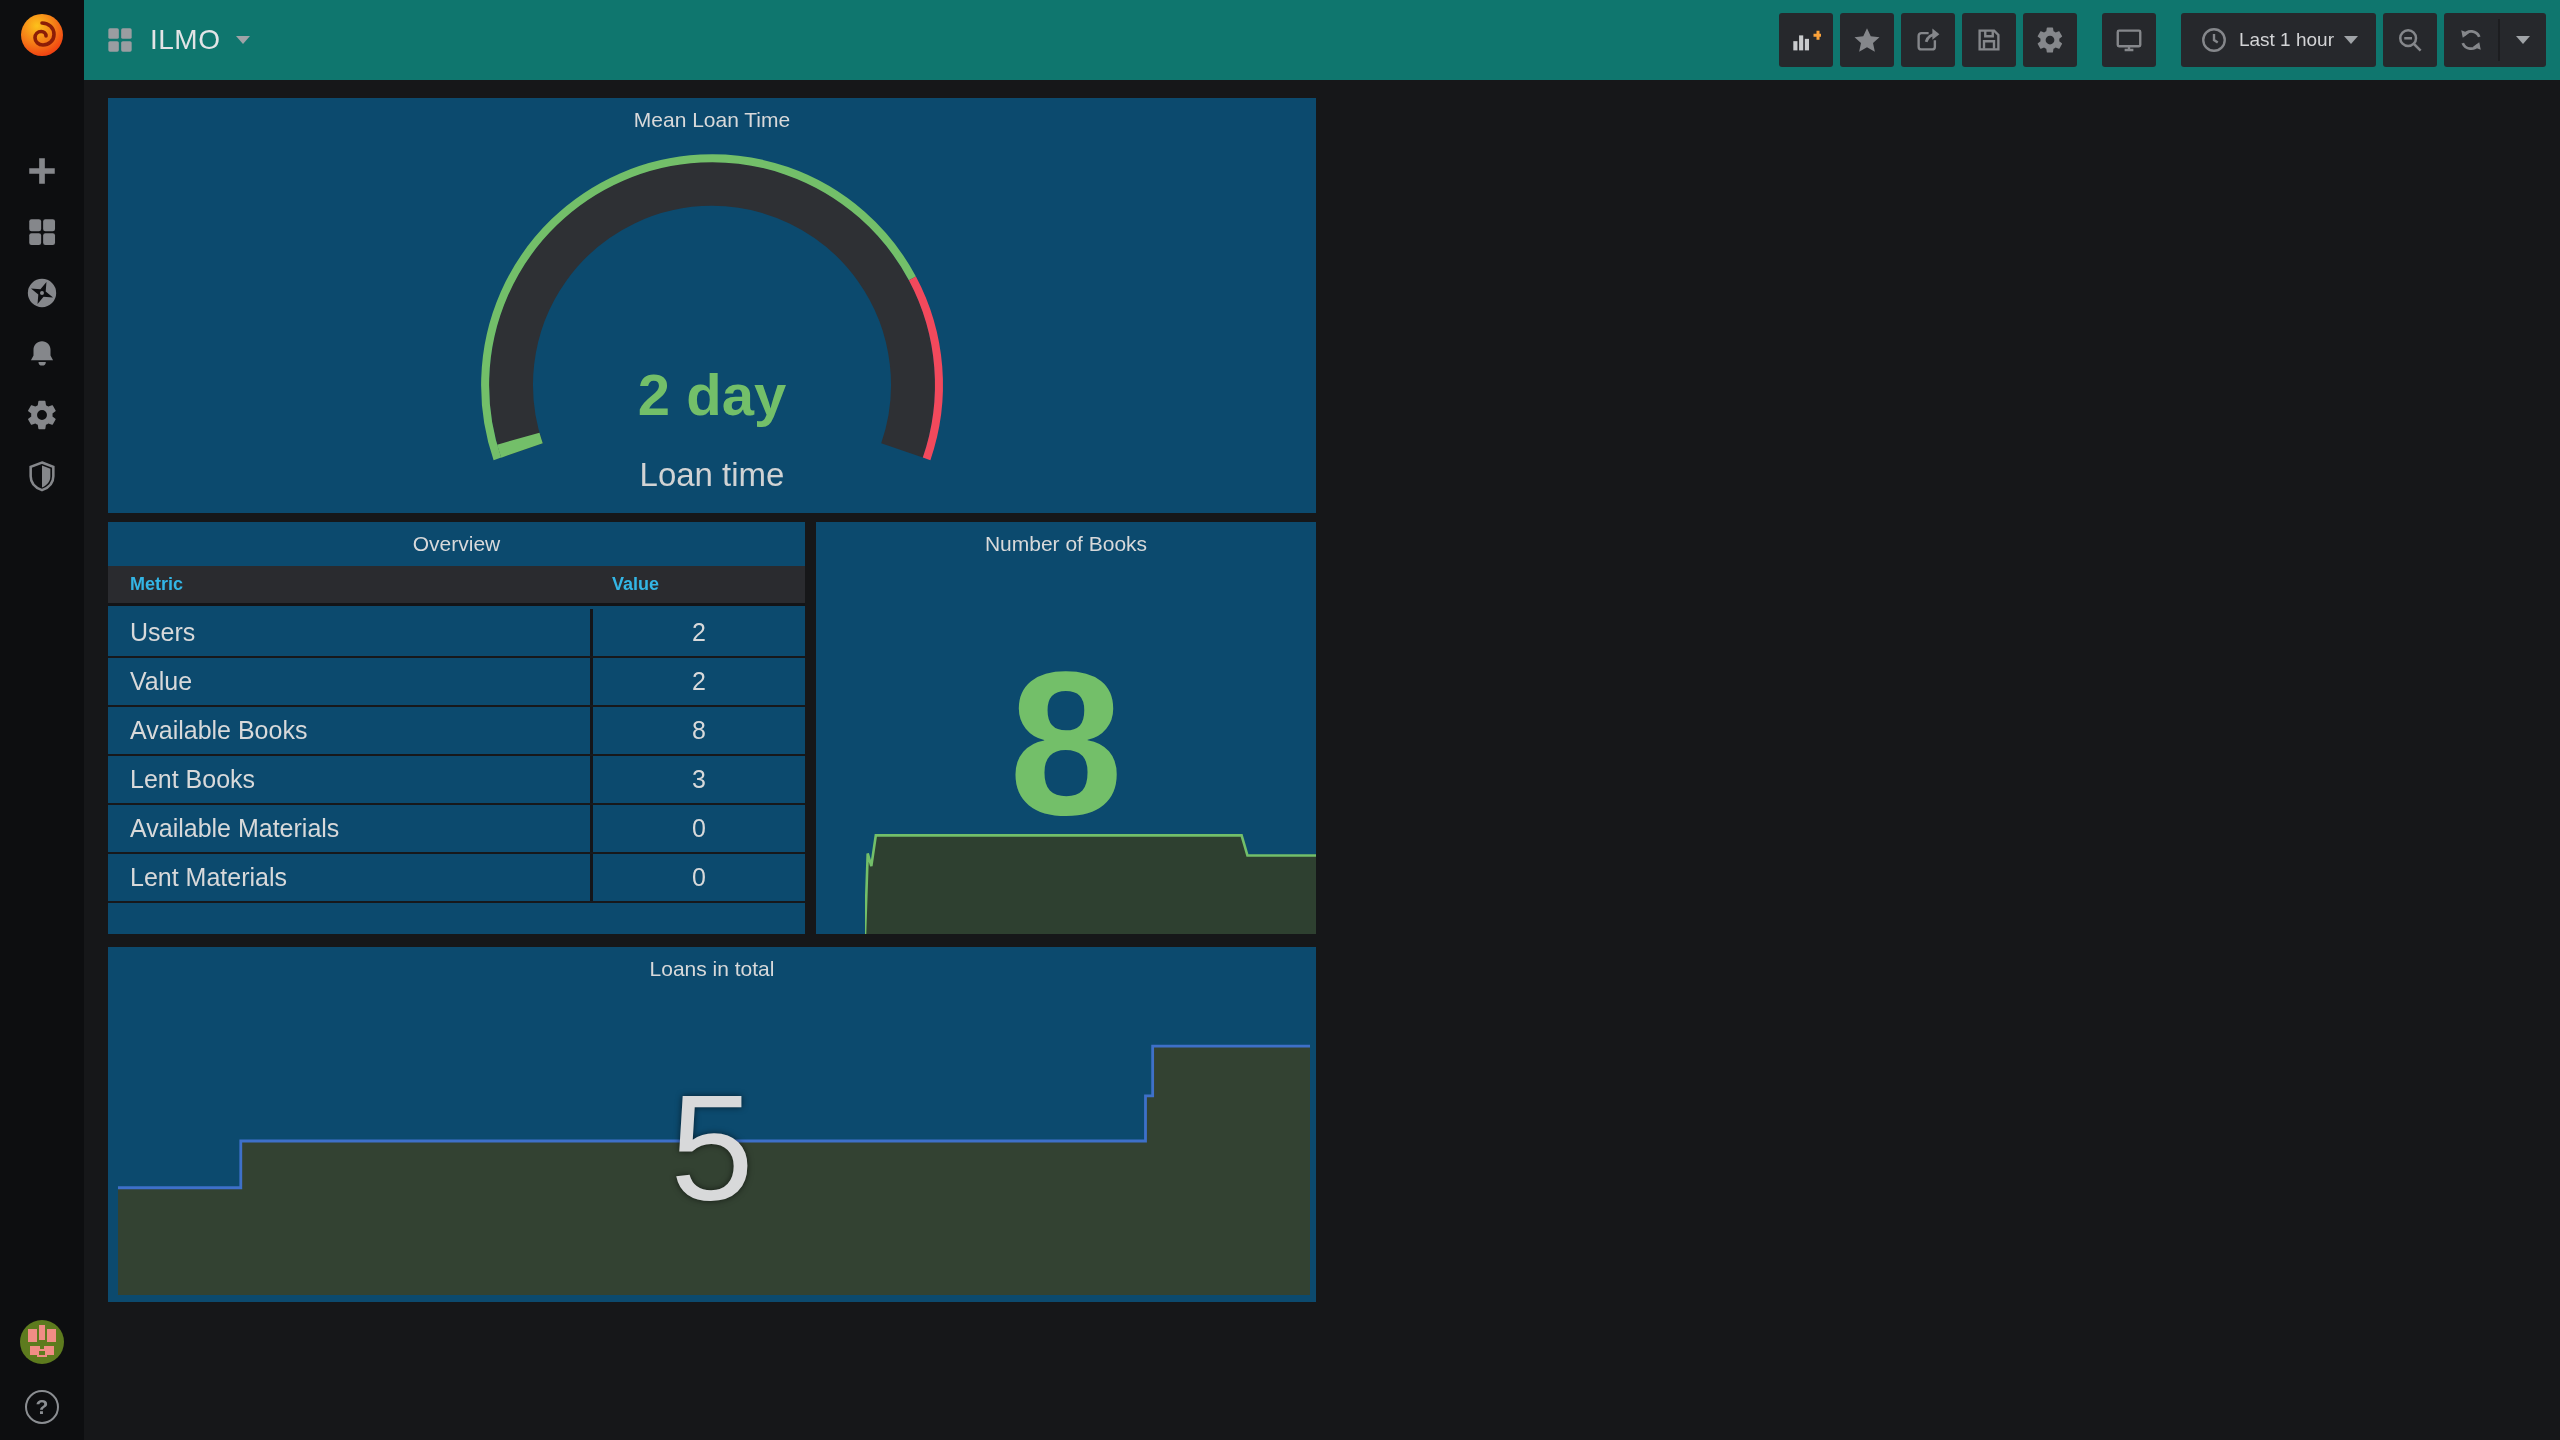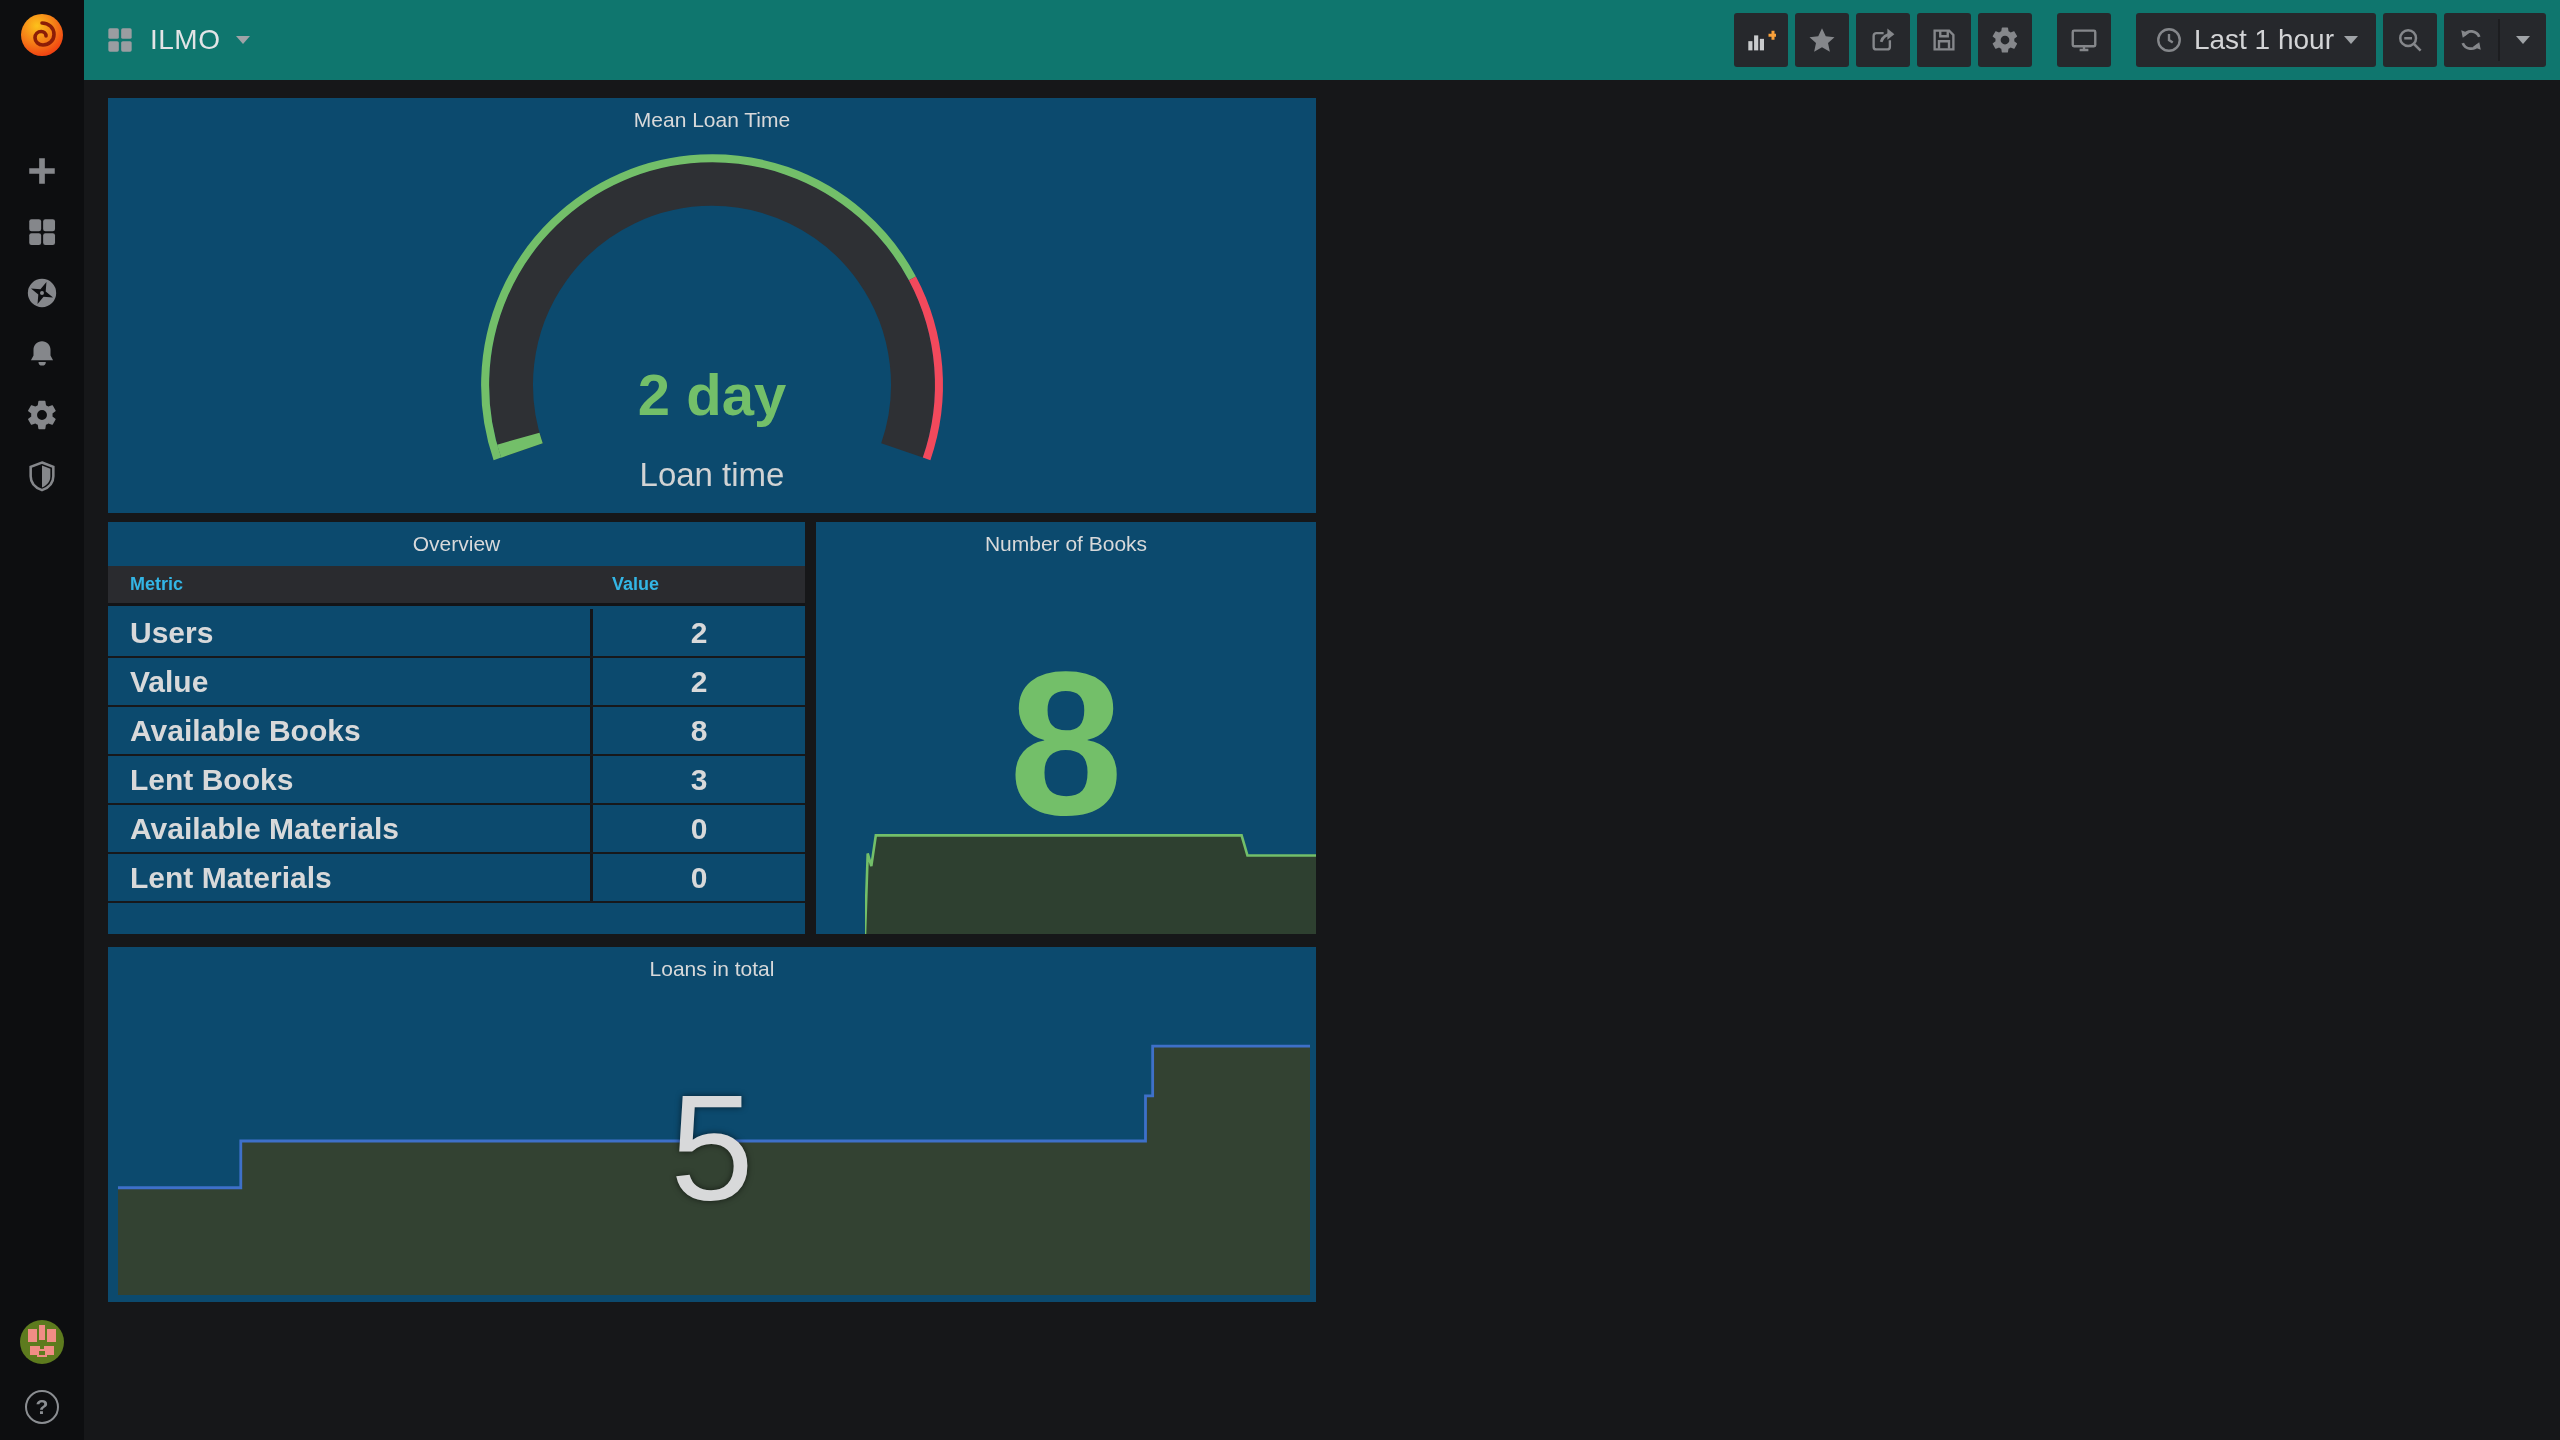--- a/index.html
+++ b/index.html
@@ -26,21 +26,21 @@
   .nav-title { font-size:28px; color:#e3e4e6; letter-spacing:.5px; }
   .caret { width:0; height:0; border-left:8px solid transparent; border-right:8px solid transparent;
            border-top:9px solid #9fa3a7; display:inline-block; }
   .caret.small { border-left-width:7px; border-right-width:7px; border-top-width:8px; }
   .nav-right { display:flex; align-items:center; }
   .nav-btn { height:54px; min-width:54px; background:#26282c; border-radius:3px; border:none;
              display:flex; align-items:center; justify-content:center; margin-left:7px; cursor:pointer; }
   .nav-btn svg { width:30px; height:30px; }
   .gap { width:18px; }
   .time-btn { padding:0 18px; gap:10px; }
-  .time-label { font-size:28px; color:#d3d4d6; white-space:nowrap; }
+  .time-label { font-size:19px; color:#d3d4d6; white-space:nowrap; }
   .combo { display:flex; align-items:stretch; margin-left:7px; background:#26282c; border-radius:3px; }
   .combo .seg { min-width:54px; height:54px; display:flex; align-items:center; justify-content:center; cursor:pointer; }
   .combo .divider { width:2px; background:#1c1d20; margin:6px 0; }
 
   
   .content { position:absolute; left:84px; top:80px; right:0; bottom:0; background:#161719; }
   .panel { position:absolute; background:#0c4a6e; }
   .panel-title { height:44px; display:flex; align-items:center; justify-content:center;
                  font-size:21px; font-weight:500; color:#d8d9da; cursor:pointer; }
 
@@ -56,21 +56,21 @@
   .gauge-label { position:absolute; left:0; right:0; top:358px; text-align:center;
                  font-size:33px; color:#d1d3d4; }
 
   
   .t-header { position:absolute; left:0; right:0; top:44px; height:40px; background:#2a2b2f;
               border-bottom:3px solid #131417; display:flex; align-items:center; }
   .t-header .col-metric { padding-left:22px; width:482px; }
   .t-header .col-value  { padding-left:22px; }
   .t-head-label { font-size:18px; font-weight:bold; color:#33b5e5;margin-top:27px; }
   .t-body { position:absolute; left:0; right:0; top:87px; }
-  .t-row { height:49px; display:flex; border-bottom:2px solid #17181b; font-size:30px; color:#d8d9da;font-weight:bold; }
+  .t-row { height:49px; display:flex; border-bottom:2px solid #17181b; font-size:25px; color:#d8d9da; }
   .t-cell-metric { width:482px; display:flex; align-items:center; padding-left:22px; }
   .t-cell-value  { flex:1; display:flex; align-items:center; justify-content:center;
                    border-left:3px solid #141519; }
 
   
   .big-stat { position:absolute; left:0; right:0; text-align:center; line-height:1; }
   #books-value { top:118px; font-size:205px; font-weight:600; color:#73BF69; }
   #loans-value { top:126px; font-size:150px; font-weight:500; color:#d8d9da;
                  text-shadow:0 0 6px rgba(0,0,0,.6); z-index:2; }
   .chart-svg { position:absolute; }

